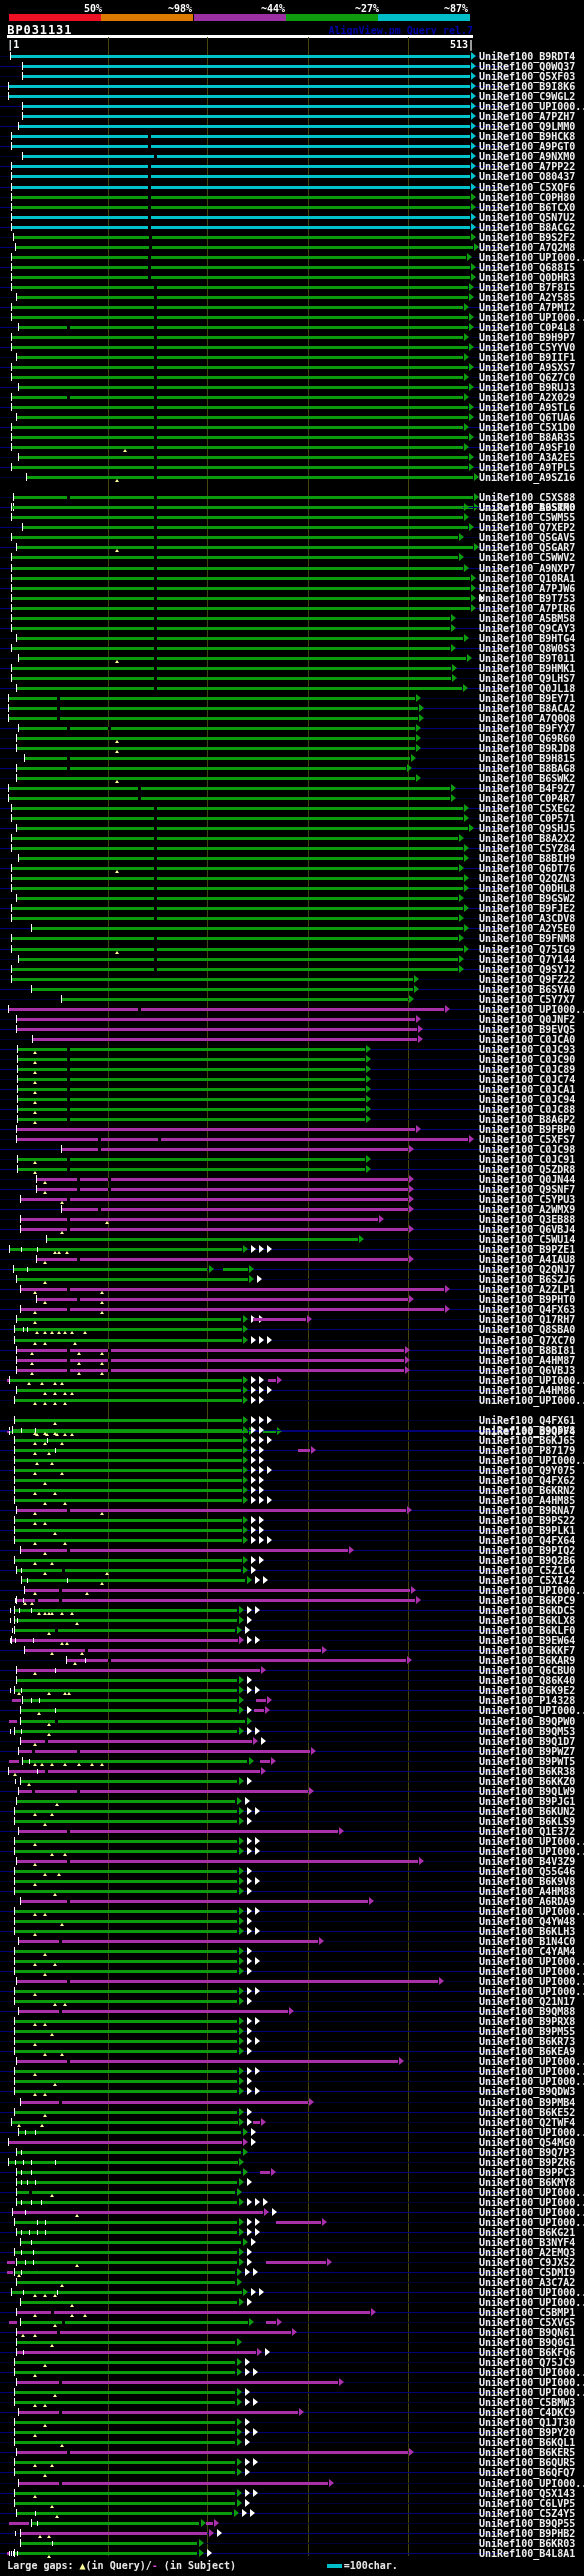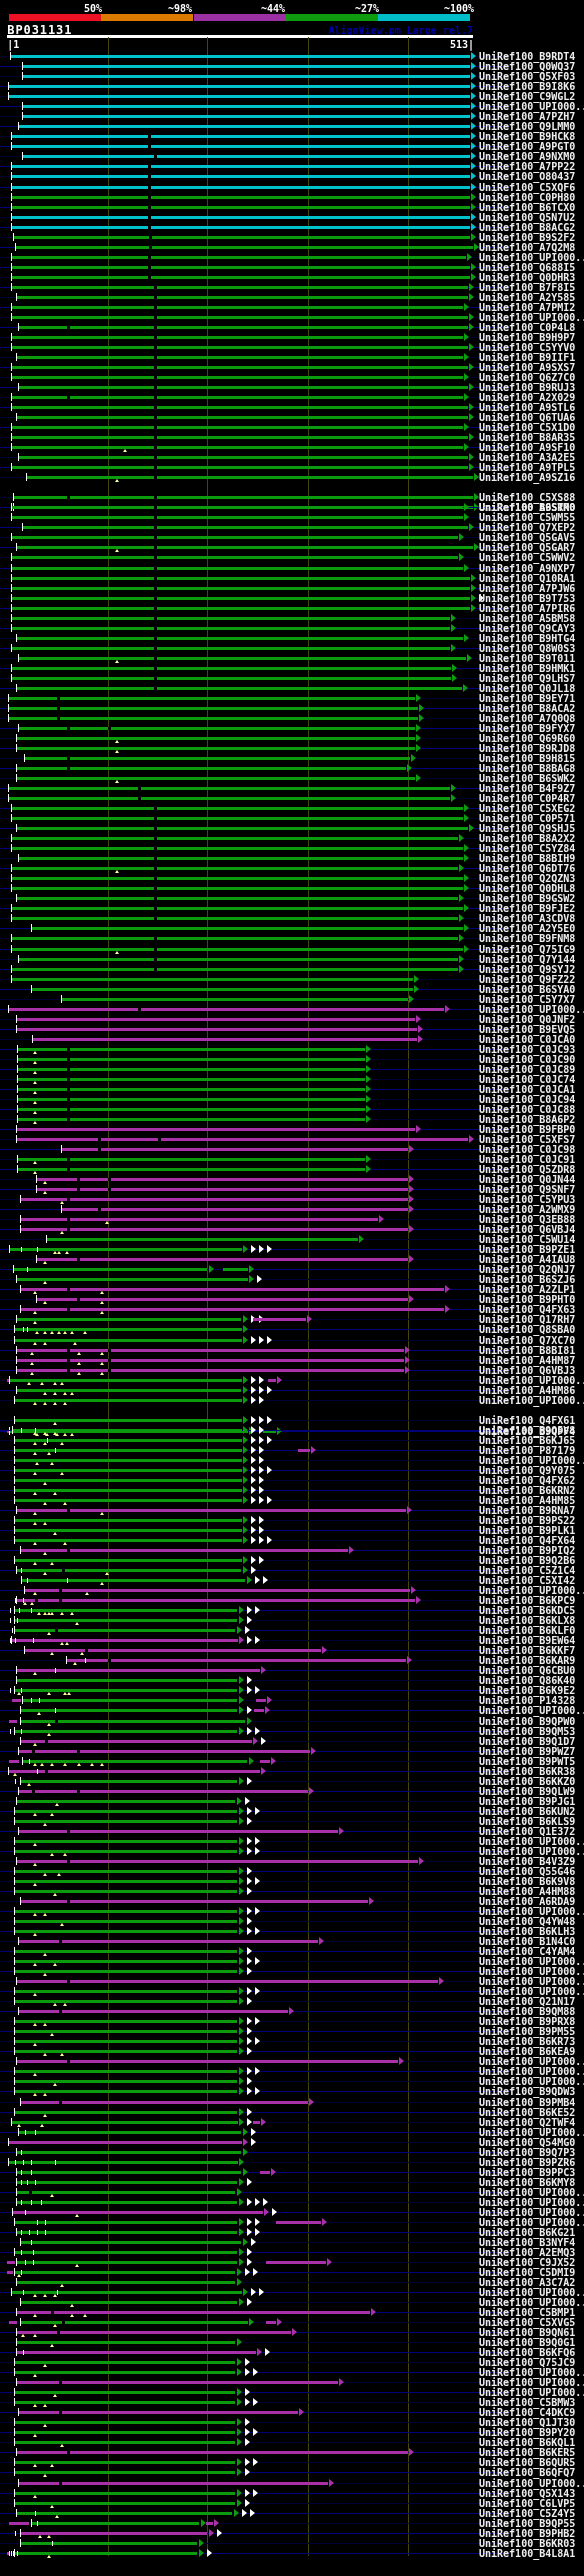--- a/index.html
+++ b/index.html
@@ -32,32 +32,32 @@
 </head>
 <body>
 
 <div id="app">
 
   <div>
     <span class="scale-label" style="left:84px">50%</span>
     <span class="scale-label" style="left:168px">~98%</span>
     <span class="scale-label" style="left:261px">~44%</span>
     <span class="scale-label" style="left:355px">~27%</span>
-    <span class="scale-label" style="left:444px">~100%</span>
+    <span class="scale-label" style="left:444px">~87%</span>
     <div id="scalebar">
         <div class="scale-seg" style="left: 9.1px; width: 92px; background: rgb(238, 17, 38);"></div>
         <div class="scale-seg" style="left: 101px; width: 92px; background: rgb(220, 122, 0);"></div>
         <div class="scale-seg" style="left: 194px; width: 92px; background: rgb(154, 48, 162);"></div>
         <div class="scale-seg" style="left: 286px; width: 92px; background: rgb(14, 155, 14);"></div>
         <div class="scale-seg" style="left: 378px; width: 92px; background: rgb(0, 190, 200);"></div>
       </div>
   </div>
 
   <div id="title">BP031131</div>
-  <div id="watermark">AlignView.pm Large rel.7</div>
+  <div id="watermark">AlignView.pm Query rel.7</div>
   <div id="querybar"></div>
   <span class="ruler-label" style="left:7.3px" id="ruler-left">|1</span>
   <span class="ruler-label" id="ruler-right">513|</span>
 
   <div id="plot">
       <div class="gridline" style="left: 108px;"></div>
       <div class="gridline" style="left: 207px;"></div>
       <div class="gridline" style="left: 308px;"></div>
       <div class="gridline" style="left: 408px;"></div>
       <div class="row" style="top: 51px;">
@@ -2415,14 +2415,18 @@
         <div class="stick" style="left: 13.5px;"></div>
         <div class="wtick" style="left: 9.3px;"></div>
         <div class="wtick" style="left: 11.3px;"></div>
         <div class="wtick" style="left: 13.3px;"></div>
         <div class="wtick" style="left: 17.3px;"></div>
         <div class="tri" style="left: 47px;"></div>
         <span class="rlabel">UniRef100_B4L8A1</span>
       </div>
     </div>
 
+  <div id="legend">
+    <span>Large gaps: </span><span class="yellow">▲</span><span>(in Query)/</span><span class="magenta">-</span><span> (in Subject)</span>
+    <span id="legend-right"><span id="scale-swatch"></span><span>=100char.</span></span>
+  </div>
 </div>
 
 
 </body></html>

